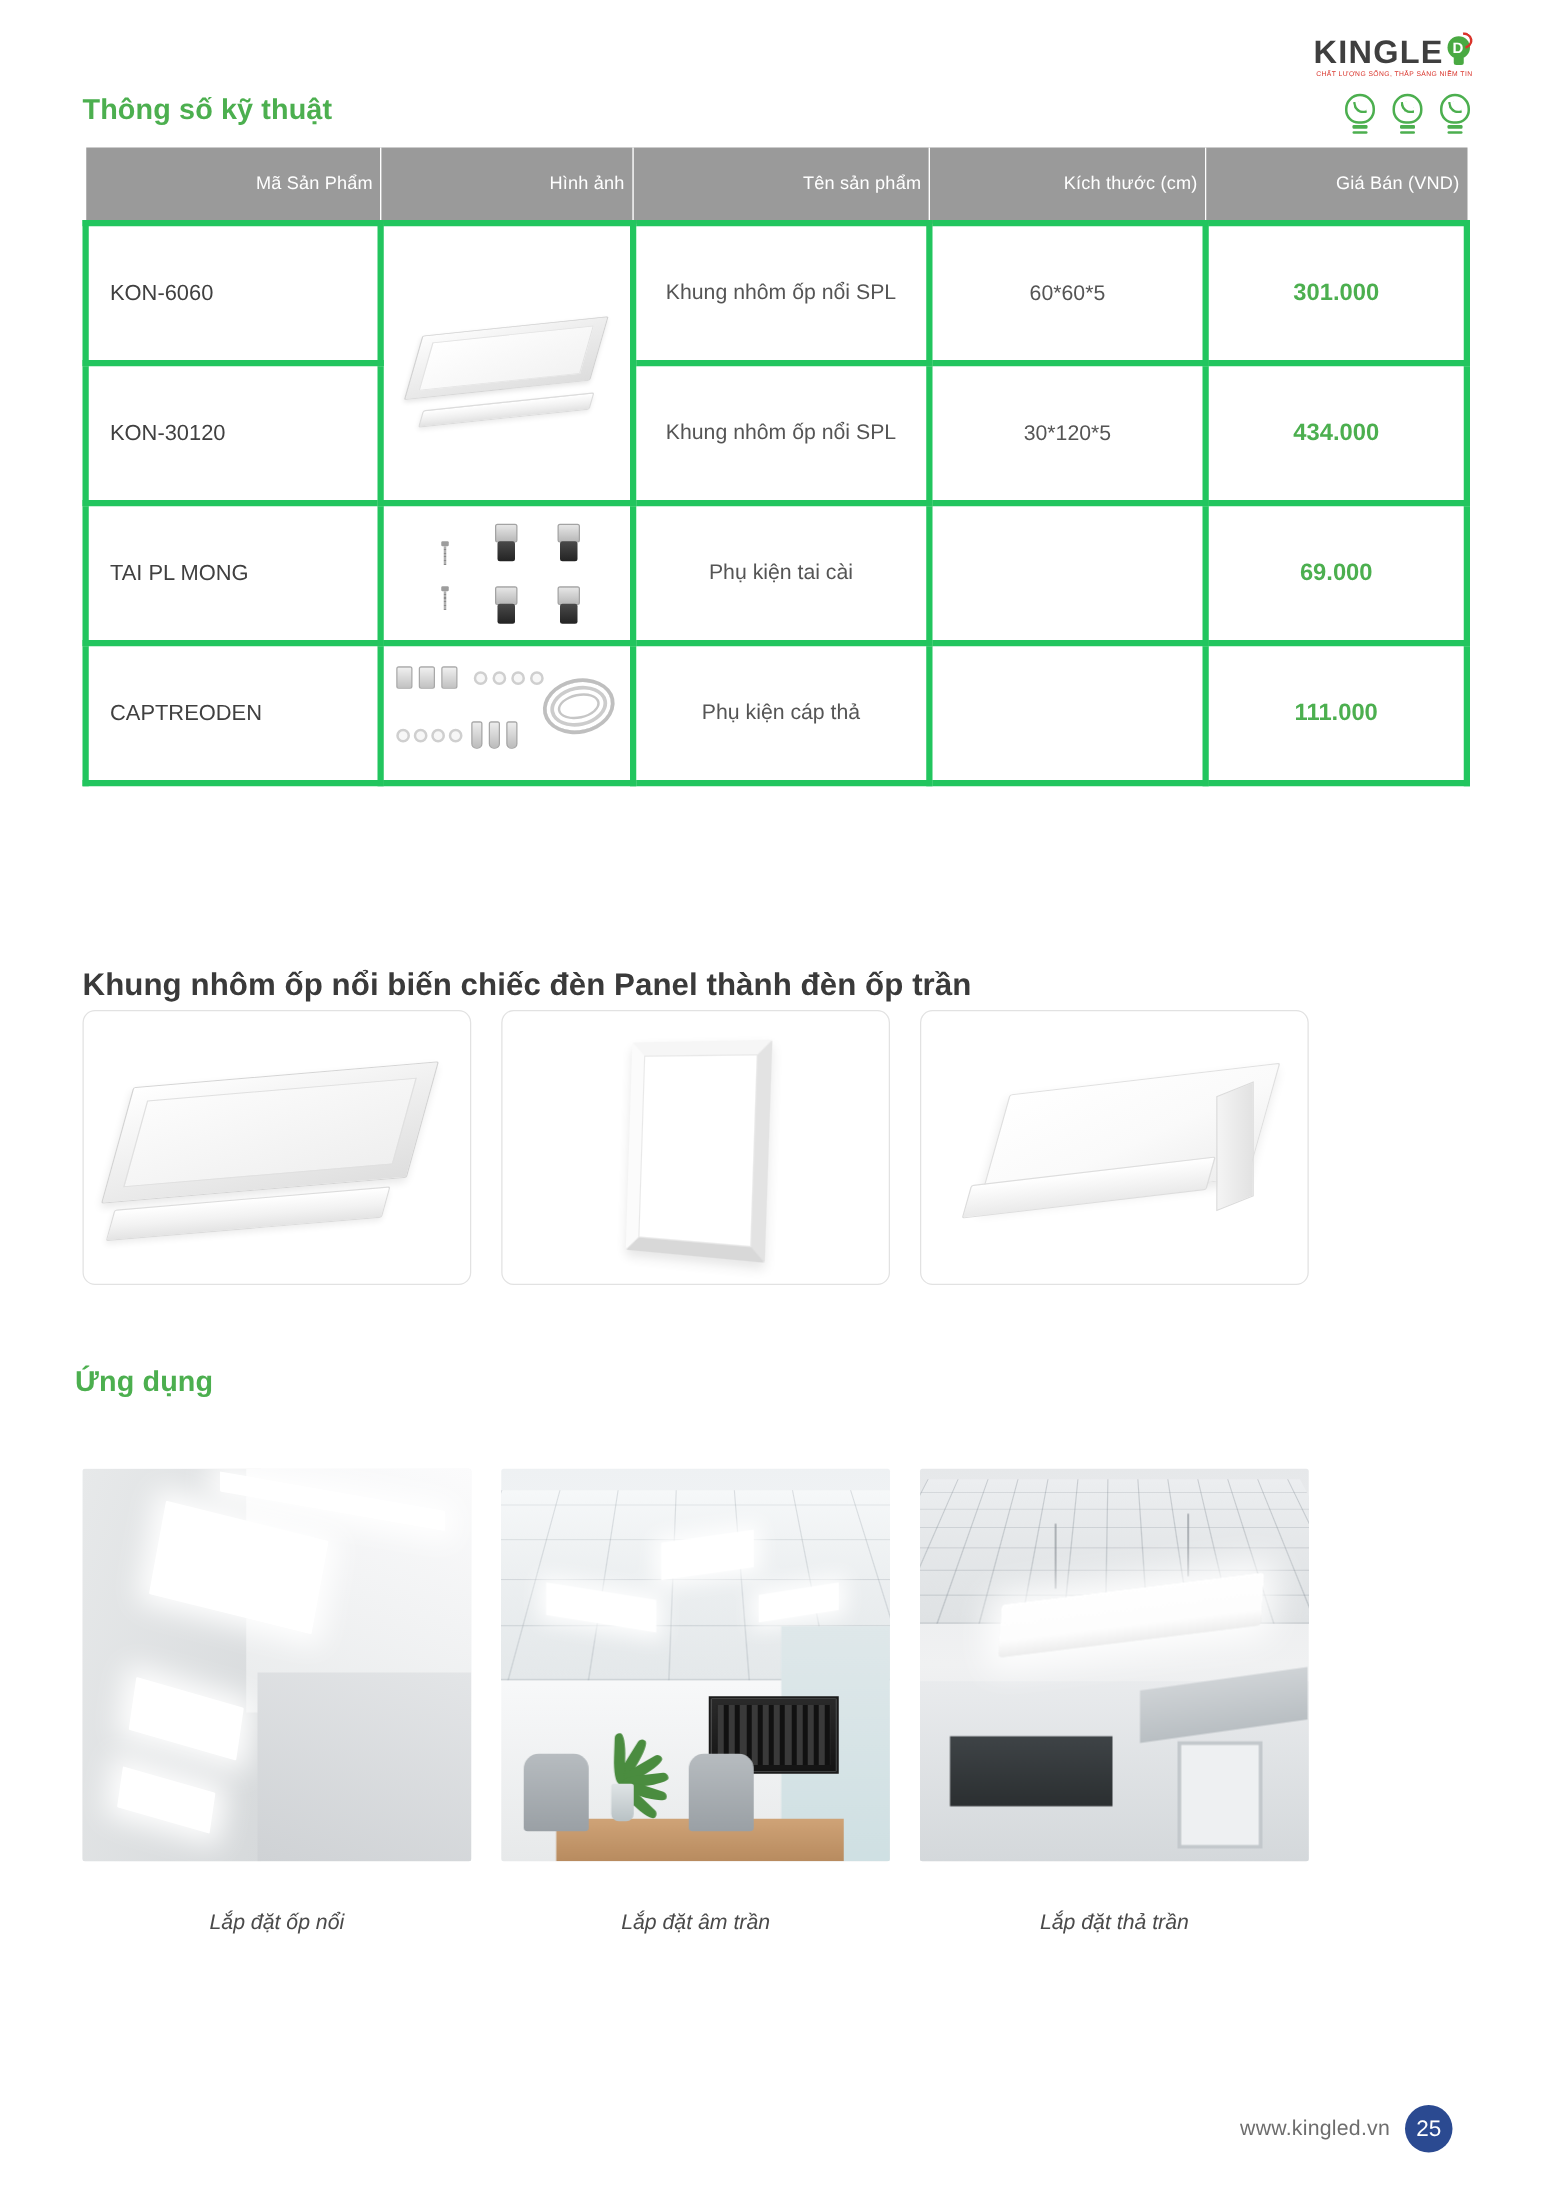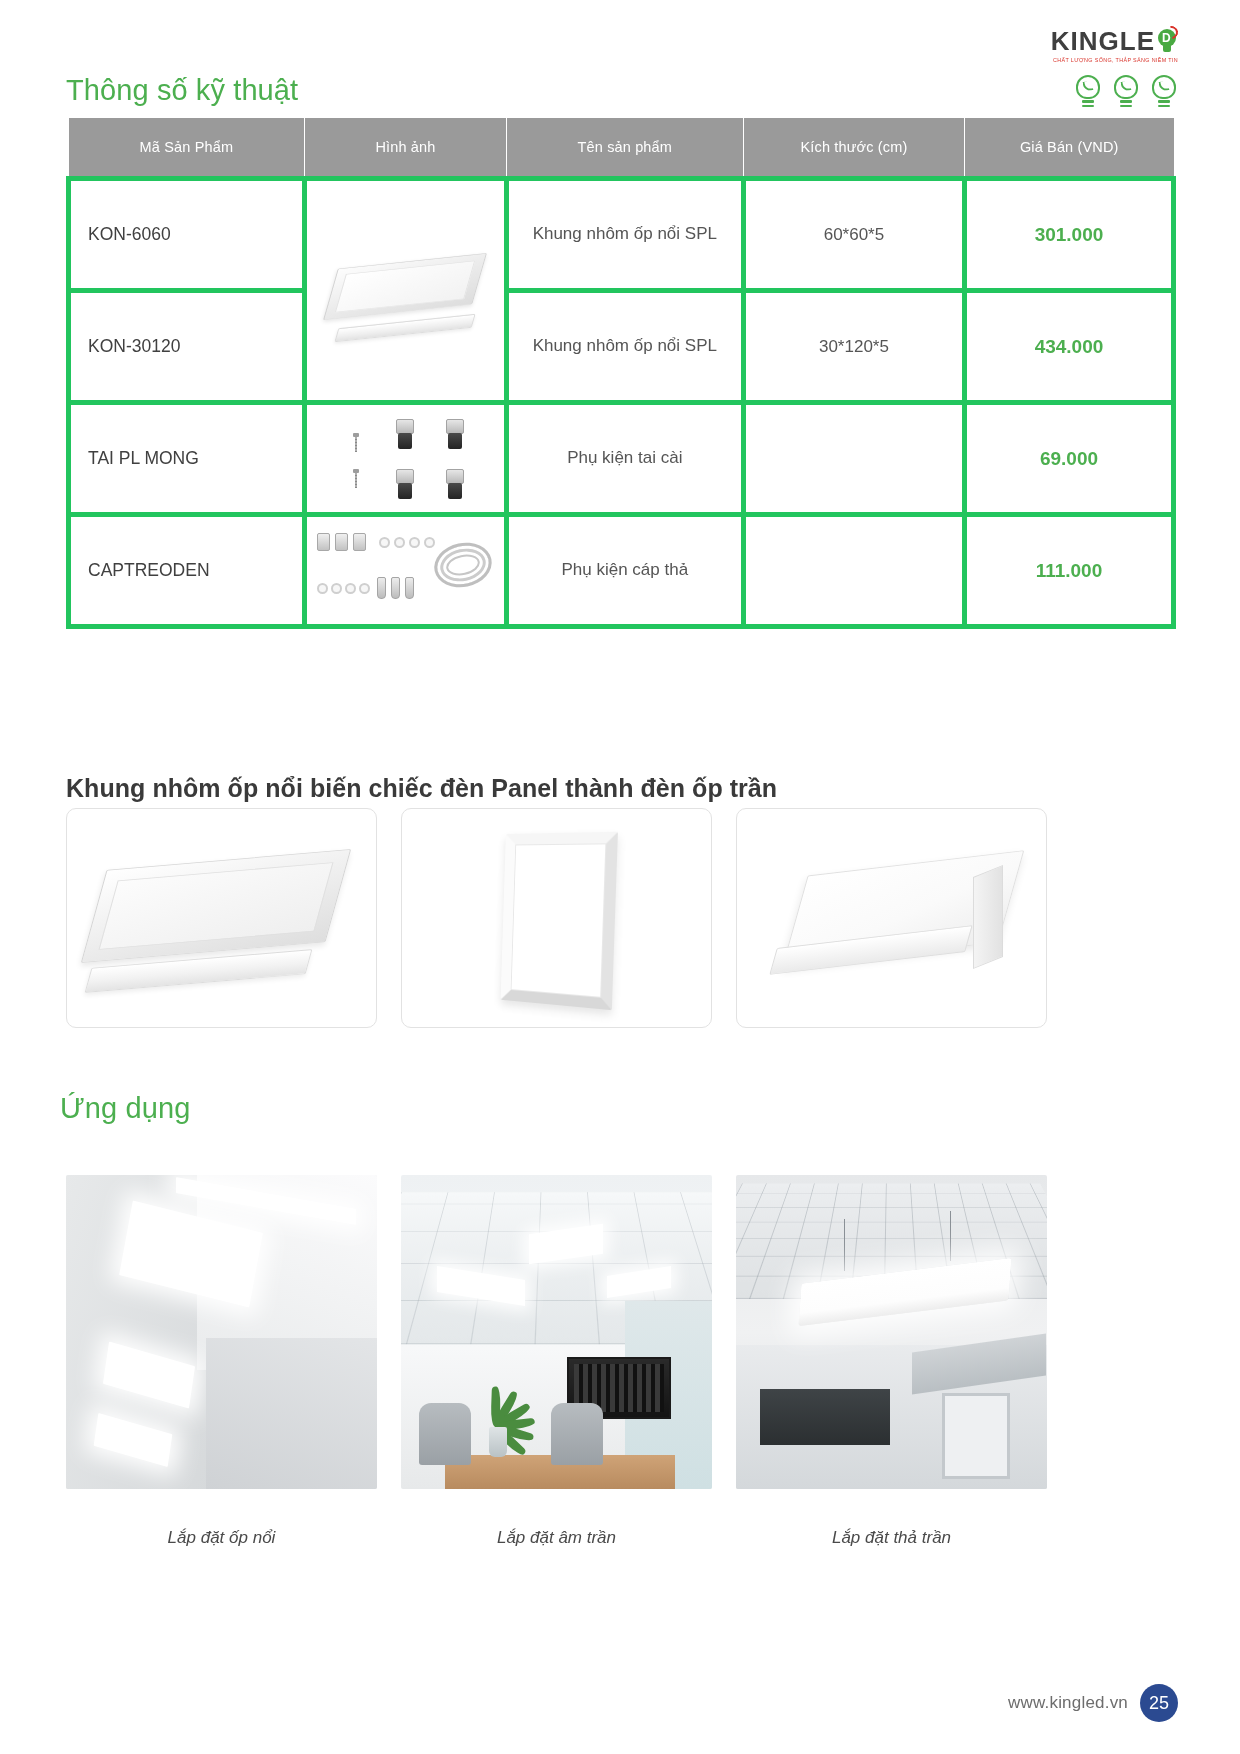--- a/index.html
+++ b/index.html
@@ -44,21 +44,21 @@
   }
   .logo-red-accent {
     position: absolute; top: 4px; right: 0; width: 13px; height: 13px;
     border-radius: 50%; border: 2.5px solid #d9342b; border-left-color: transparent;
     border-bottom-color: transparent; transform: rotate(35deg);
   }
 
   
   .sec-title {
     position: absolute;
-    font-size: 29px; font-weight: normal; color: #4caf4f;
+    font-size: 23px; font-weight: bold; color: #4caf4f;
     letter-spacing: 0.1px;
   }
   #title-specs { top: 74px; left: 66px; }
   #title-apps  { top: 1092px; left: 60px; }
 
   
   .bulb-cluster {
     position: absolute; top: 75px; right: 62px;
     display: flex; gap: 10px;
   }
@@ -83,21 +83,21 @@
   
   .spec-table {
     position: absolute; top: 118px; left: 66px;
     width: 1110px;
     border-collapse: collapse;
     table-layout: fixed;
   }
   .spec-table th {
     background: #9a9a9a; color: #ffffff;
     font-size: 14.5px; font-weight: normal;
-    padding: 21px 6px; text-align: center;
+    padding: 21px 6px; text-align: right;
     border-right: 1.5px solid #ffffff;
     letter-spacing: 0.15px;
   }
   .spec-table th:last-child { border-right: none; }
   .spec-table td {
     border: 5px solid #22c55e;
     text-align: center; vertical-align: middle;
     font-size: 17px; color: #555555;
     padding: 8px 10px;
   }
@@ -366,21 +366,21 @@
               background: linear-gradient(180deg,#3f4447,#2b2f31); }
 
   
   .caps { position:absolute; top: 1528px; left: 66px; display:flex; gap: 24px; }
   .cap {
     width: 311px; text-align: center;
     font-size: 17px; font-style: italic; color: #4a4a4a;
   }
 
   
-  .footer { position:absolute; bottom: 32px; right: 62px;
+  .footer { position:absolute; bottom: 32px; right: 78px;
             display:flex; align-items:center; gap: 12px; }
   .f-url { font-size: 17px; color: #6d6d6d; letter-spacing: 0.2px; }
   .f-page {
     width: 38px; height: 38px; border-radius: 50%;
     background: #2b4a91; color: #ffffff;
     display:flex; align-items:center; justify-content:center;
     font-size: 18px;
   }
 </style>
 </head>

